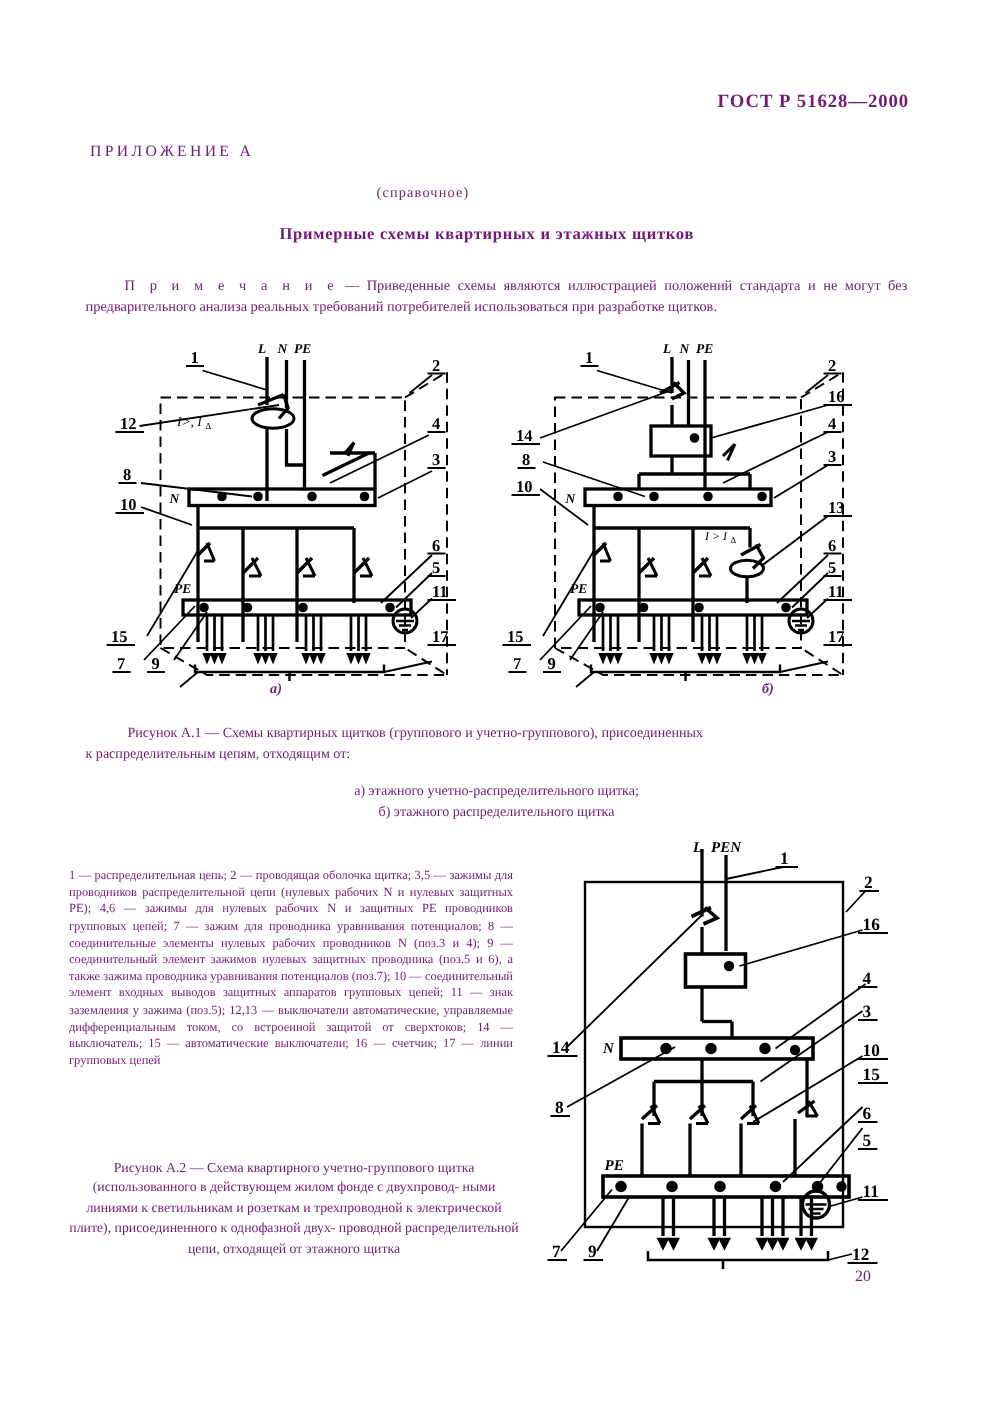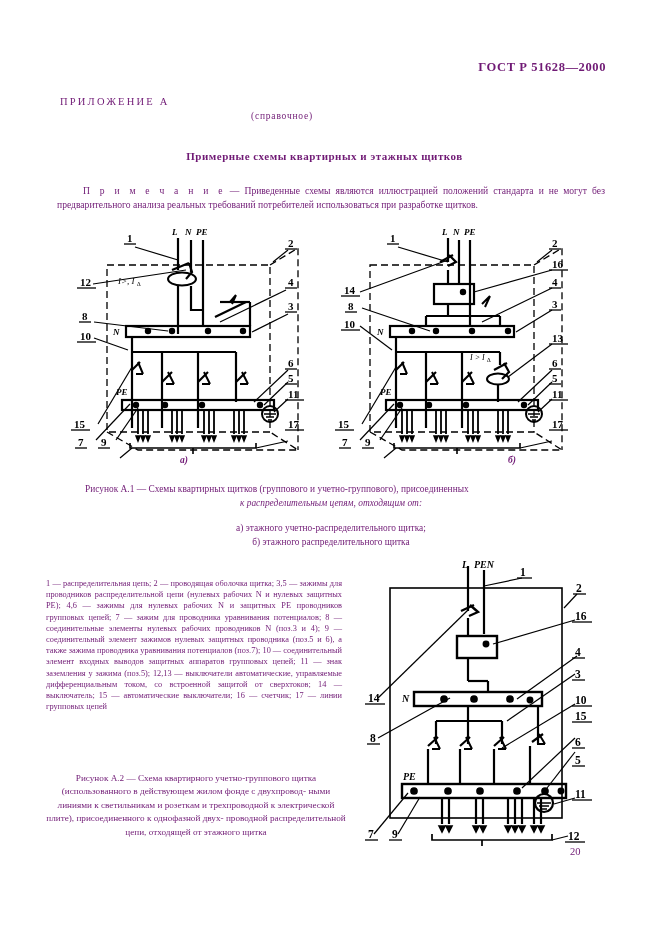--- a/index.html
+++ b/index.html
@@ -30,21 +30,21 @@
     top: 96px;
     left: 12px;
     width: 661px;
     text-align: left;
     font-size: 10.5px;
     letter-spacing: 2.2px;
     margin-left: 48px;
   }
   .appendix-sub {
     position: absolute;
-    top: 111px;
+    top: 124px;
     left: 0;
     width: 564px;
     text-align: center;
     font-size: 9.5px;
     letter-spacing: 0.8px;
   }
   .section-title {
     position: absolute;
     top: 150px;
     left: 0;
@@ -68,21 +68,21 @@
 
   .fig1-caption {
     position: absolute;
     top: 483px;
     left: 57px;
     width: 548px;
     font-size: 9.4px;
     line-height: 13.5px;
   }
   .fig1-caption .l1 { display:block; text-align:left; padding-left: 28px;}
-  .fig1-caption .l2 { display:block; text-align:center;font-style:italic; }
+  .fig1-caption .l2 { display:block; text-align:left; }
   .fig1-caption .l3 { display:block; text-align:center; text-indent:0;margin-top:12px; }
   .fig1-caption .l4 { display:block; text-align:center; }
 
   .legend-block {
     position: absolute;
     top: 578px;
     left: 46px;
     width: 296px;
     font-size: 8.3px;
     line-height: 11.2px;

